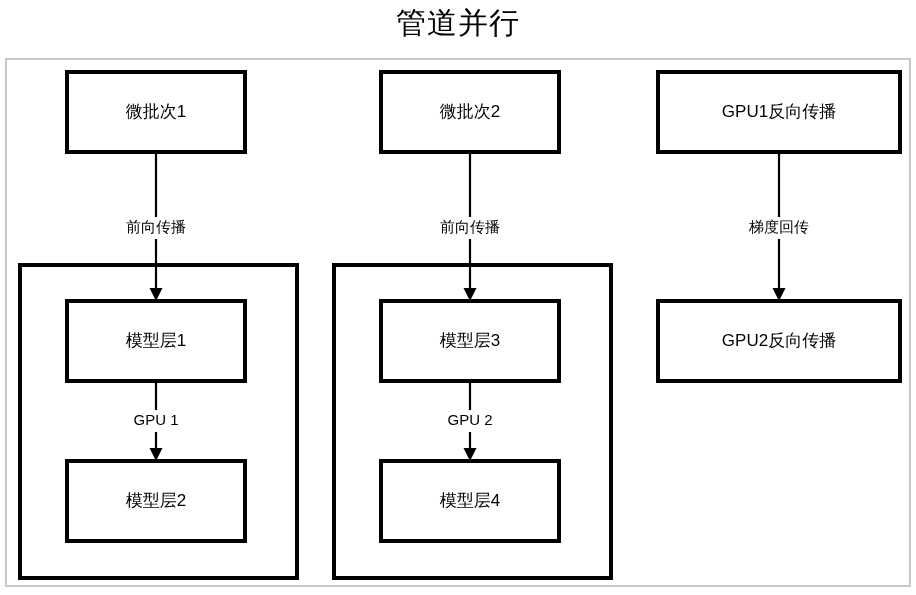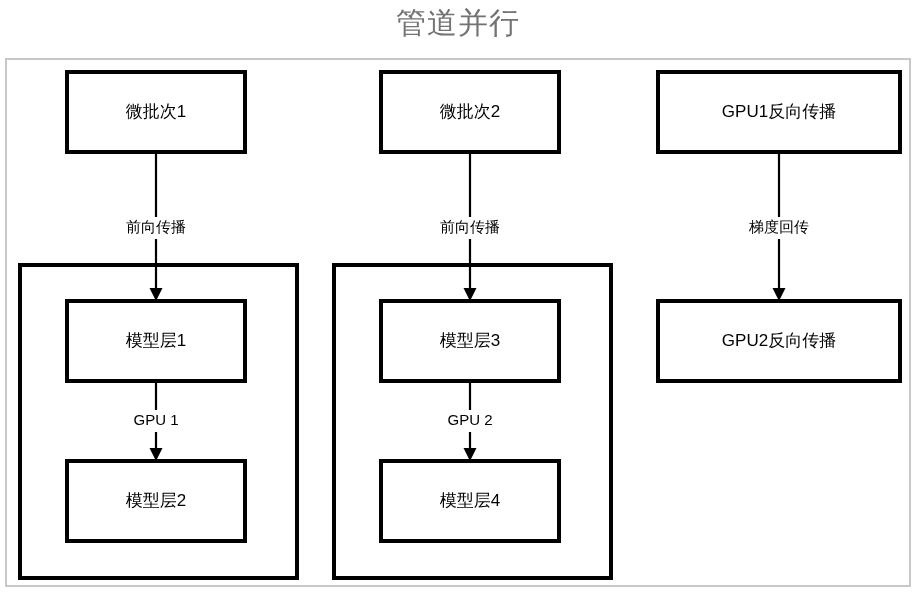--- a/index.html
+++ b/index.html
@@ -19,21 +19,21 @@
     height: 595px;
   }
   .diagram-title {
     position: absolute;
     left: 0;
     top: 3px;
     width: 916px;
     text-align: center;
     font-family: "Liberation Serif", serif;
     font-size: 30px;
-    color: #737373;
+    color: #000000;
     letter-spacing: 1px;
   }
   svg.canvas {
     position: absolute;
     left: 0;
     top: 0;
   }
   .outer-frame {
     fill: #ffffff;
     stroke: #c8c8c8;

